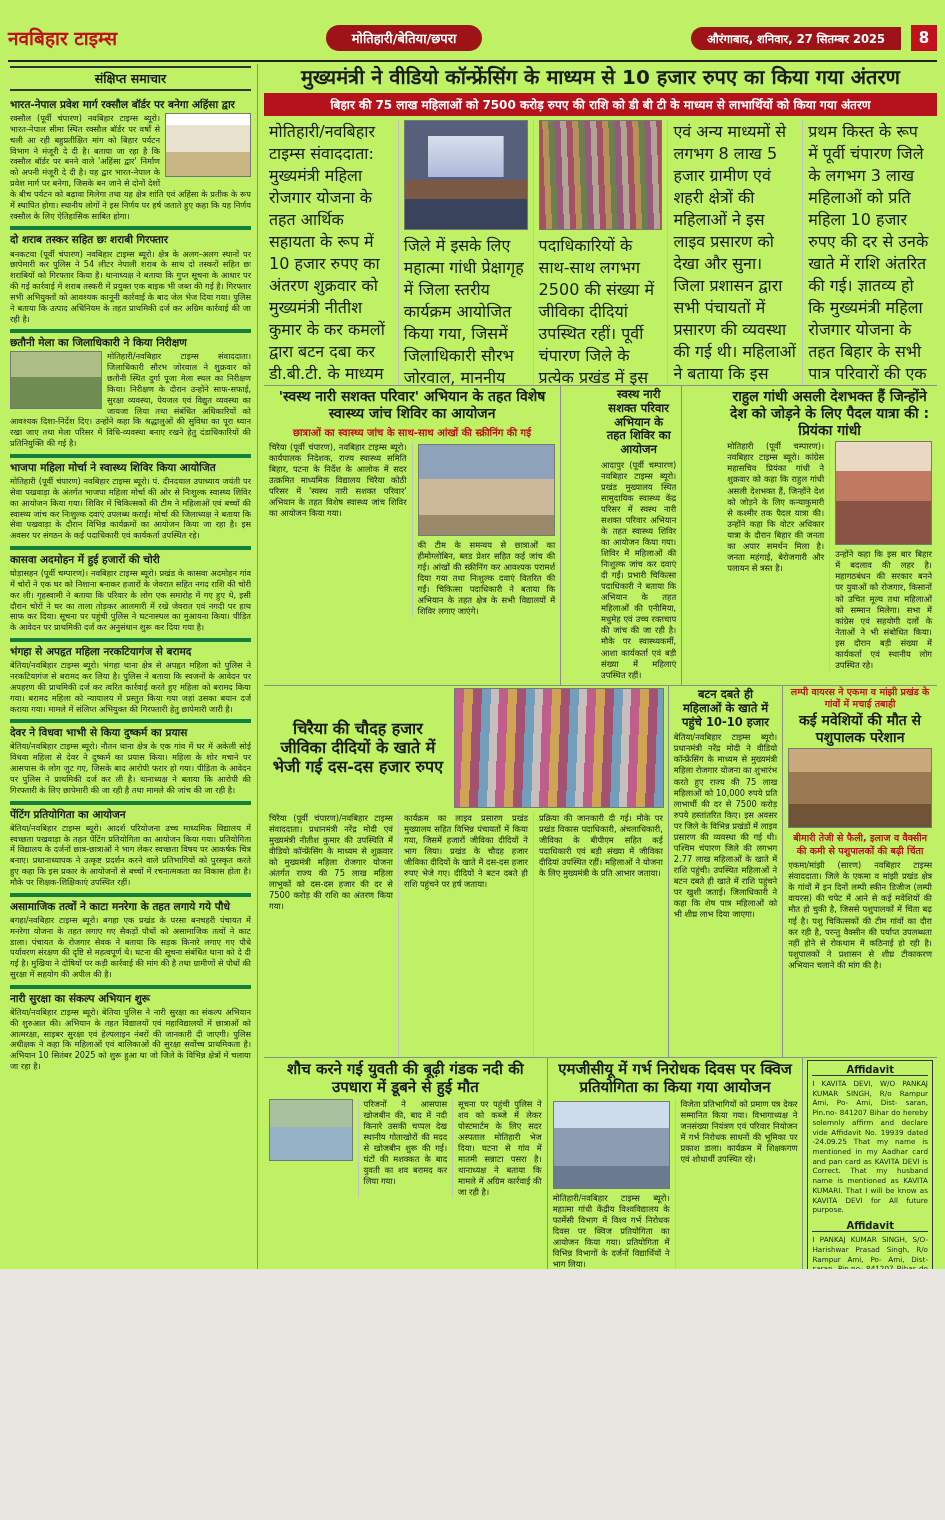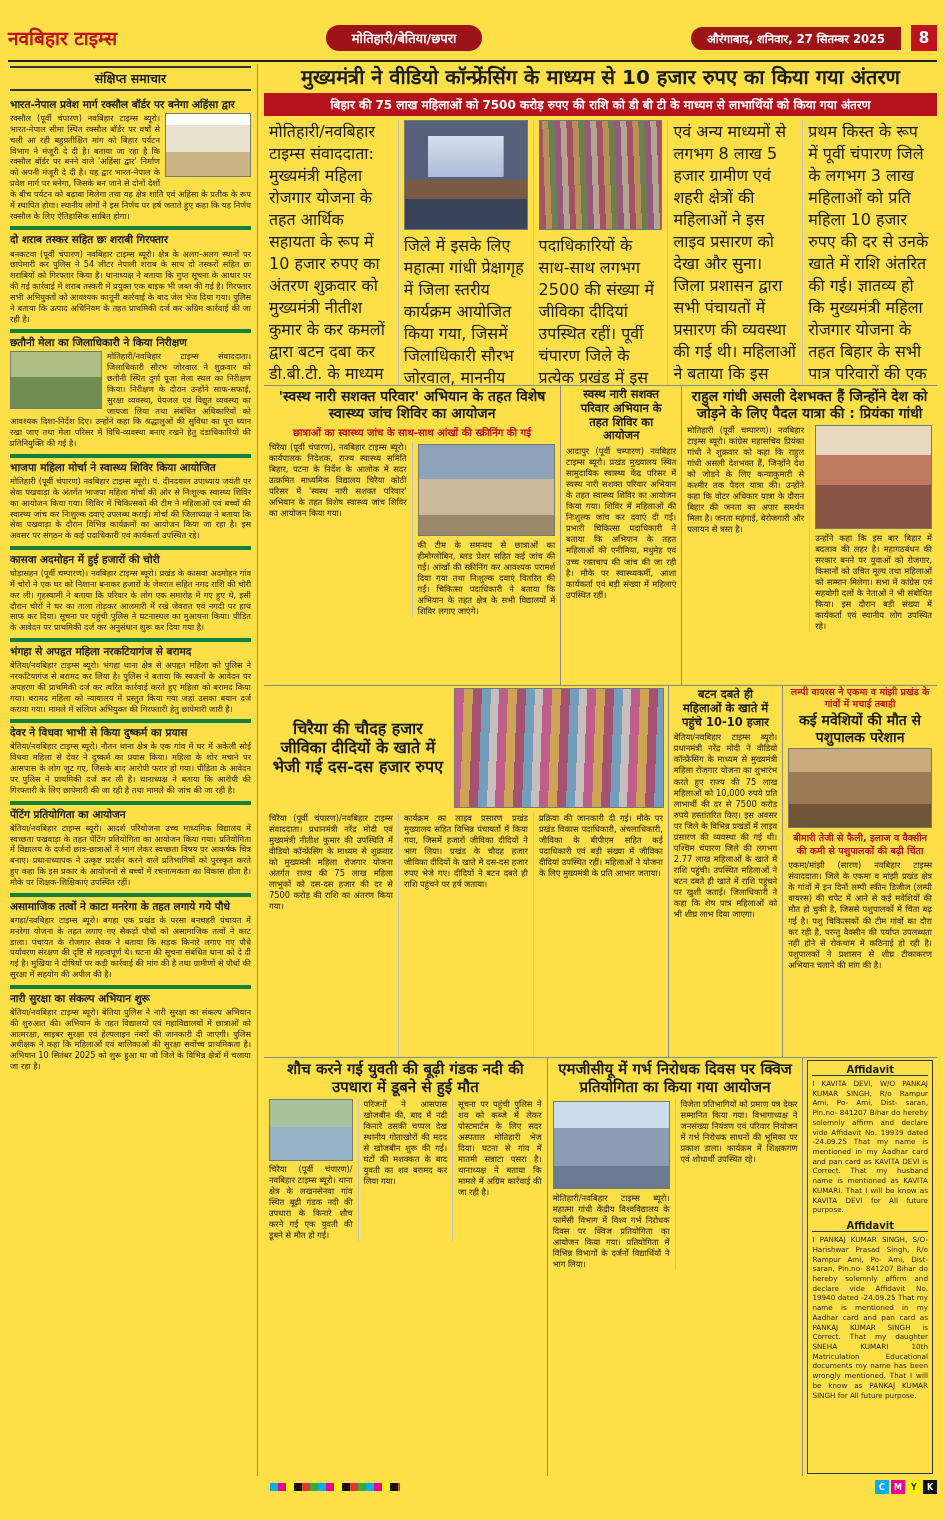--- a/index.html
+++ b/index.html
@@ -1,19 +1,19 @@
 <!DOCTYPE html>
 <html><head>
 <meta charset="utf-8">
 <style>
   * { margin:0; padding:0; box-sizing:border-box; }
   html,body { background:#e8e6e0; }
   .page {
-    width:945px; height:1520px; margin:0 auto; position:relative;
-    background:#fde047; overflow:hidden;
+    width:945px; height:1269px; margin:0 auto; position:relative;
+    background:#bef264; overflow:hidden;
     font-family:"DejaVu Sans","Liberation Sans",sans-serif;
     color:#1b1b1b; padding:20px 8px 4px;
   }
   
   .masthead-row { display:flex; align-items:center; height:36px; gap:10px; }
   .masthead { color:#c0121c; font-weight:bold; font-size:19px; white-space:nowrap; }
   .head-spacer { flex:1; }
   .edition-pill {
     background:#9e1317; color:#fff; font-weight:bold; font-size:13px;
     padding:4px 26px; border-radius:14px; white-space:nowrap;
@@ -63,21 +63,21 @@
   .lead-cols { flex:1; overflow:hidden; }
   .ph-lead { width:100%; height:110px; margin-bottom:4px; }
   .ph-stage { background:
       linear-gradient(#d6dfeb,#aebada) 50% 22%/62% 38% no-repeat,
       linear-gradient(180deg,#57607a 0 55%,#7a5a45 55% 72%,#39435a 72% 100%); }
   .ph-crowd { background:
       linear-gradient(rgba(60,40,30,.25),rgba(60,40,30,.25)),
       repeating-linear-gradient(88deg,#c75f7c 0 6px,#e0b36a 6px 12px,#7c9c5f 12px 18px,#b46a9c 18px 24px,#d8cdb8 24px 30px); }
   
   .row2 { height:300px; border-bottom:1px solid #8c8c8c; display:flex; }
-  .row2 > article + article { border-left:1px solid #8c8c8c; }
+  .row2 > article + article { border-left:1px solid #8c8c8c;padding-left:40px; }
   .art-camp { flex:0 0 44%; display:flex; flex-direction:column; }
   .art-camp .kicker { font-size:10px; margin-bottom:3px; }
   .art-adapur { flex:0 0 18%; padding:0 5px; }
   .art-adapur h2 { font-size:11.5px; }
   .art-rahul { flex:1; display:flex; flex-direction:column; }
   .ph-group { width:100%; height:92px; margin:2px 0 4px;
     background:linear-gradient(180deg,#8ea3ba 0 38%,#cbb999 38% 78%,#9a8a6a 78%); }
   .ph-rally { width:100%; height:104px; margin:0 0 4px;
     background:linear-gradient(180deg,#ead9c2 0 28%,#c07a62 28% 58%,#8a5444 58%); }
   
@@ -260,21 +260,20 @@
           <p>एकमा/मांझी (सारण) नवबिहार टाइम्स संवाददाता। जिले के एकमा व मांझी प्रखंड क्षेत्र के गांवों में इन दिनों लम्पी स्कीन डिजीज (लम्पी वायरस) की चपेट में आने से कई मवेशियों की मौत हो चुकी है, जिससे पशुपालकों में चिंता बढ़ गई है। पशु चिकित्सकों की टीम गांवों का दौरा कर रही है, परन्तु वैक्सीन की पर्याप्त उपलब्धता नहीं होने से रोकथाम में कठिनाई हो रही है। पशुपालकों ने प्रशासन से शीघ्र टीकाकरण अभियान चलाने की मांग की है।</p>
         </article>
       </section>
 
       <section class="row4">
         <article class="art-drown">
           <h2>शौच करने गई युवती की बूढ़ी गंडक नदी की उपधारा में डूबने से हुई मौत</h2>
           <div class="cols">
             <div>
               <div class="ph ph-river"></div>
-              <p>चिरैया (पूर्वी चंपारण)/नवबिहार टाइम्स ब्यूरो। थाना क्षेत्र के लखनसेनवा गांव स्थित बूढ़ी गंडक नदी की उपधारा के किनारे शौच करने गई एक युवती की डूबने से मौत हो गई।</p>
             </div>
             <p>परिजनों ने आसपास खोजबीन की, बाद में नदी किनारे उसकी चप्पल देख स्थानीय गोताखोरों की मदद से खोजबीन शुरू की गई। घंटों की मशक्कत के बाद युवती का शव बरामद कर लिया गया।</p>
             <p>सूचना पर पहुंची पुलिस ने शव को कब्जे में लेकर पोस्टमार्टम के लिए सदर अस्पताल मोतिहारी भेज दिया। घटना से गांव में मातमी सन्नाटा पसरा है। थानाध्यक्ष ने बताया कि मामले में अग्रिम कार्रवाई की जा रही है।</p>
           </div>
         </article>
         <article class="art-mgcu">
           <h2>एमजीसीयू में गर्भ निरोधक दिवस पर क्विज प्रतियोगिता का किया गया आयोजन</h2>
           <div class="cols">
             <div>
               <div class="ph ph-quiz"></div>

